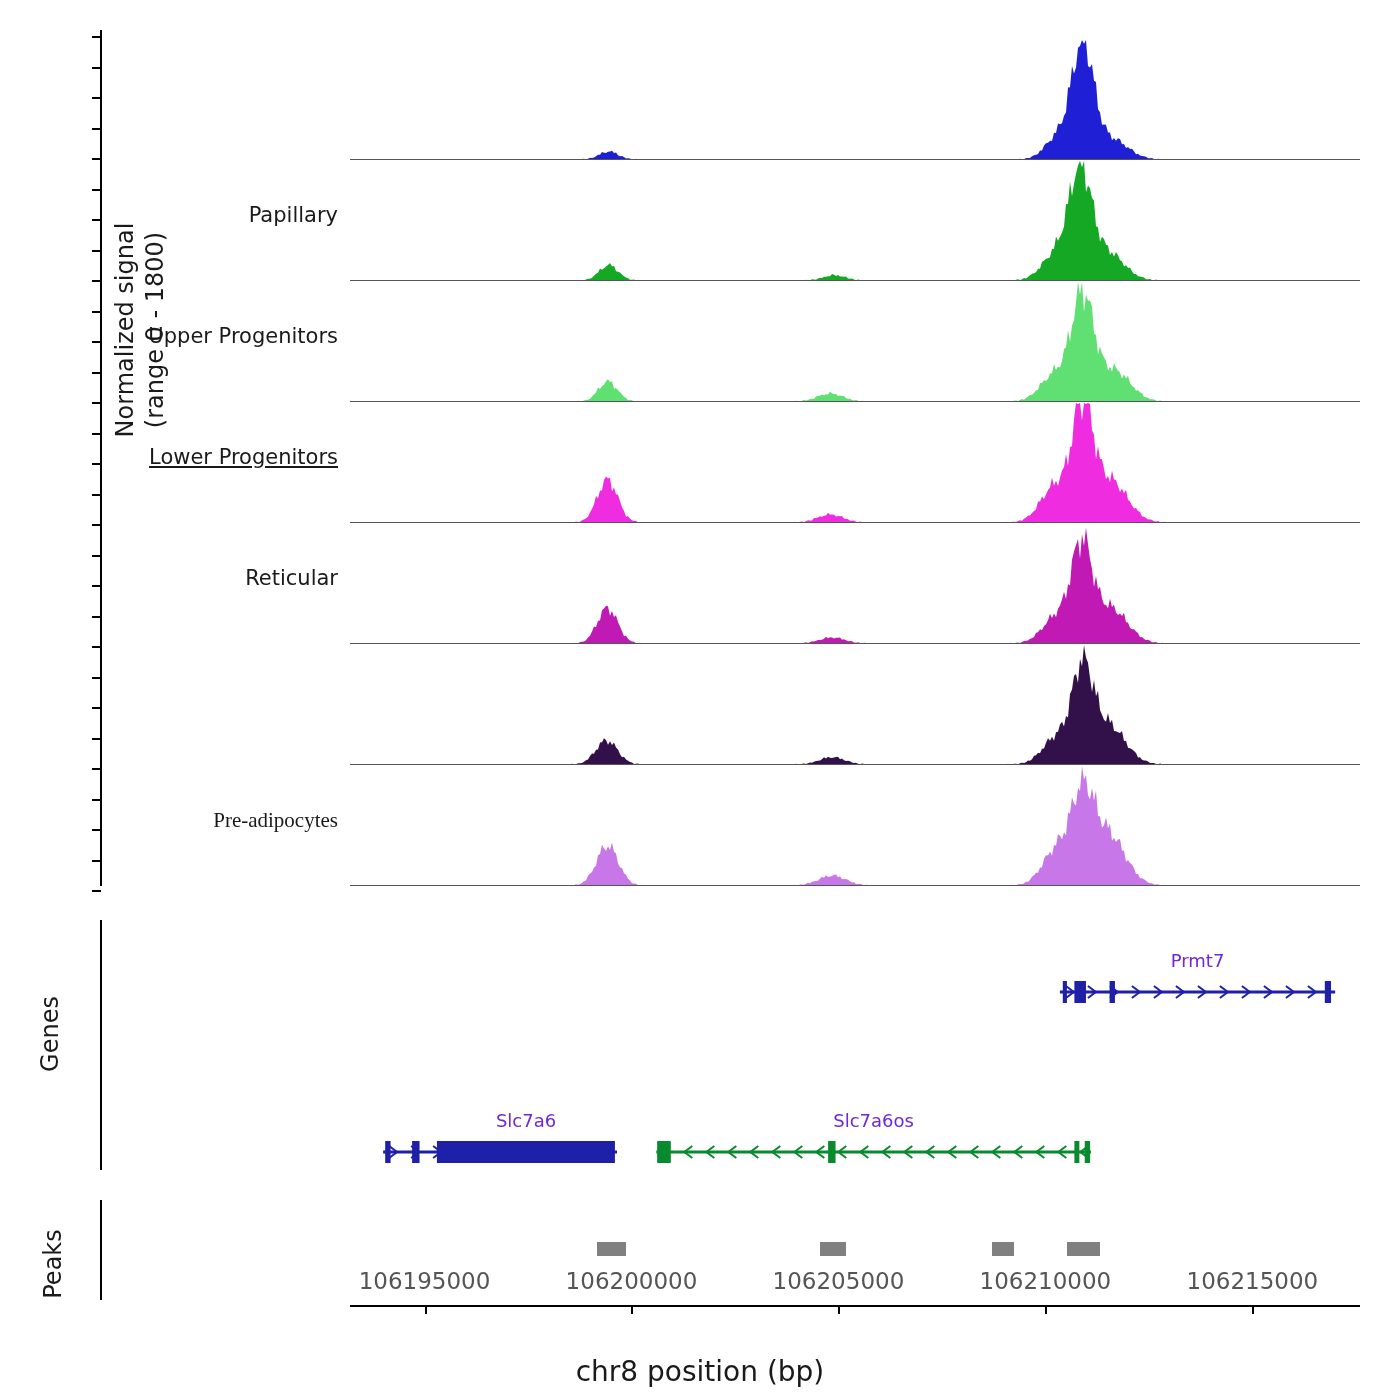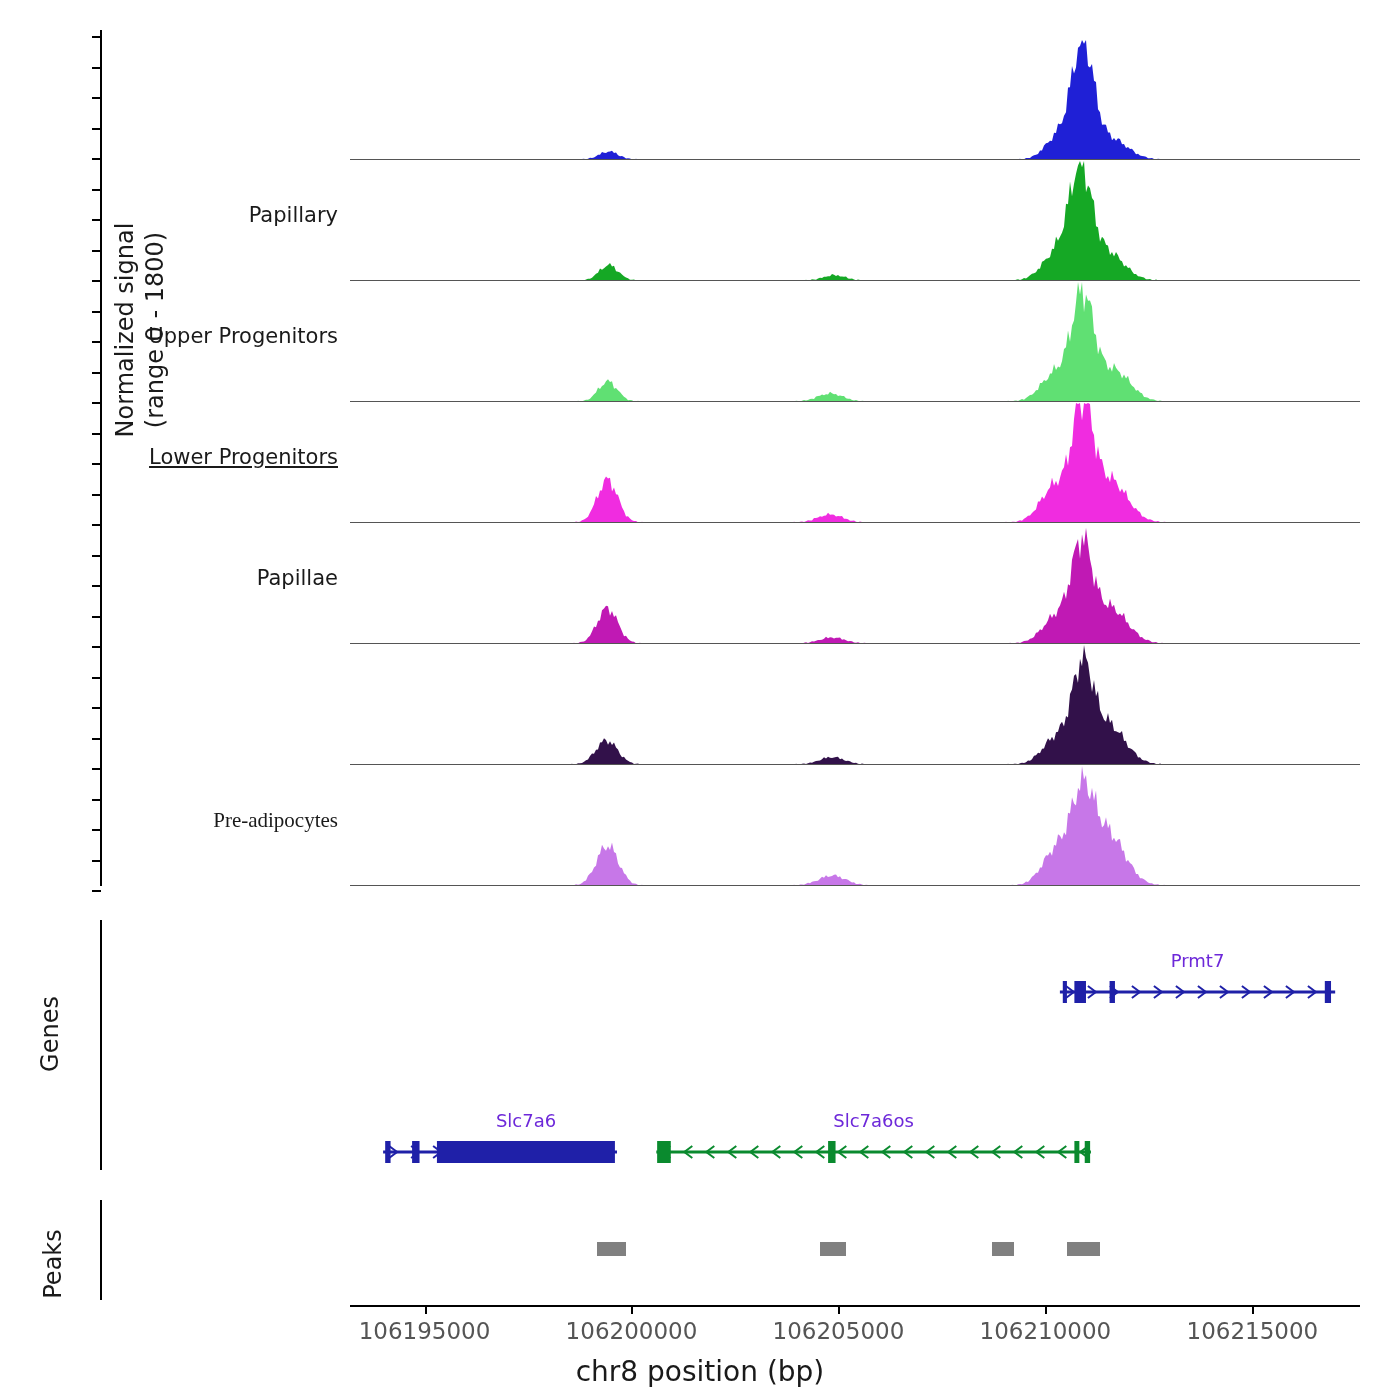--- a/index.html
+++ b/index.html
@@ -114,21 +114,21 @@
   }
   .xtick {
     position: absolute;
     top: 1305px;
     width: 2px;
     height: 9px;
     background: #000;
   }
   .xticklabel {
     position: absolute;
-    top: 1318px;
+    top: 1268px;
     font-size: 23px;
     color: #555555;
     transform: translateX(-50%);
     white-space: nowrap;
   }
   .xaxis-title {
     position: absolute;
     top: 1355px;
     left: 0;
     width: 1400px;
@@ -309,18 +309,18 @@
       <div class="xtick" style="left: 1045.41px;"></div>
       <div class="xticklabel" style="left: 1045.41px;">106210000</div>
       <div class="xtick" style="left: 1252.38px;"></div>
       <div class="xticklabel" style="left: 1252.38px;">106215000</div>
     </div>
   <div class="xaxis-title">chr8 position (bp)</div>
 
     <div class="track-label" style="left: 0px; width: 338px; top: 203px; text-align: right;">Papillary</div>
     <div class="track-label" style="left: 0px; width: 338px; top: 324px; text-align: right;">Upper Progenitors</div>
     <div class="track-label" style="left: 0px; width: 338px; top: 445px; text-align: right; text-decoration: underline;">Lower Progenitors</div>
-    <div class="track-label" style="left: 0px; width: 338px; top: 566px; text-align: right;">Papillae</div>
+    <div class="track-label" style="left: 0px; width: 338px; top: 566px; text-align: right;">Reticular</div>
     <div class="track-label" style="left: 0px; width: 338px; top: 808px; text-align: right; font-family: Liberation Serif, serif;">Pre-adipocytes</div>
     <div class="gene-label" style="left: 1197.53px; top: 950px; transform: translateX(-50%);">Prmt7</div>
     <div class="gene-label" style="left: 500.051px; top: 1110px; transform: translateX(-50%); margin-left: 26px;">Slc7a6</div>
     <div class="gene-label" style="left: 873.627px; top: 1110px; transform: translateX(-50%);">Slc7a6os</div>
   </div>
 
 </body></html>

